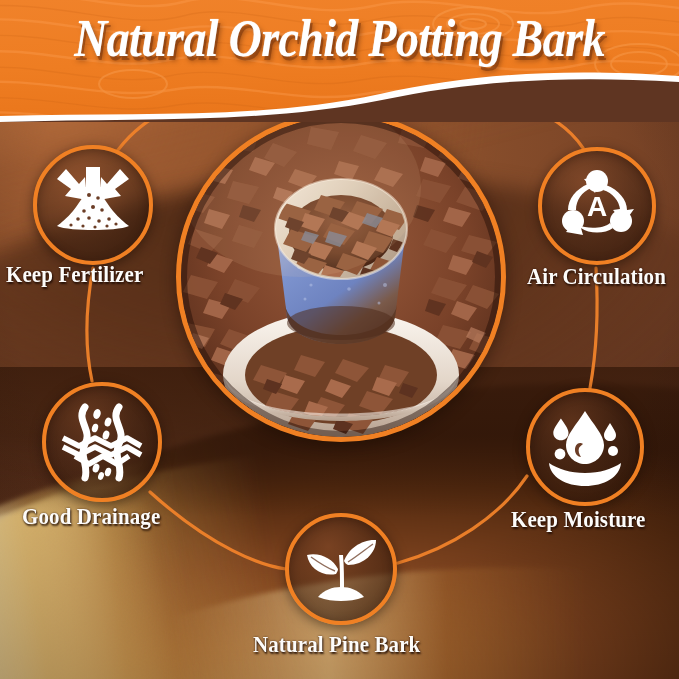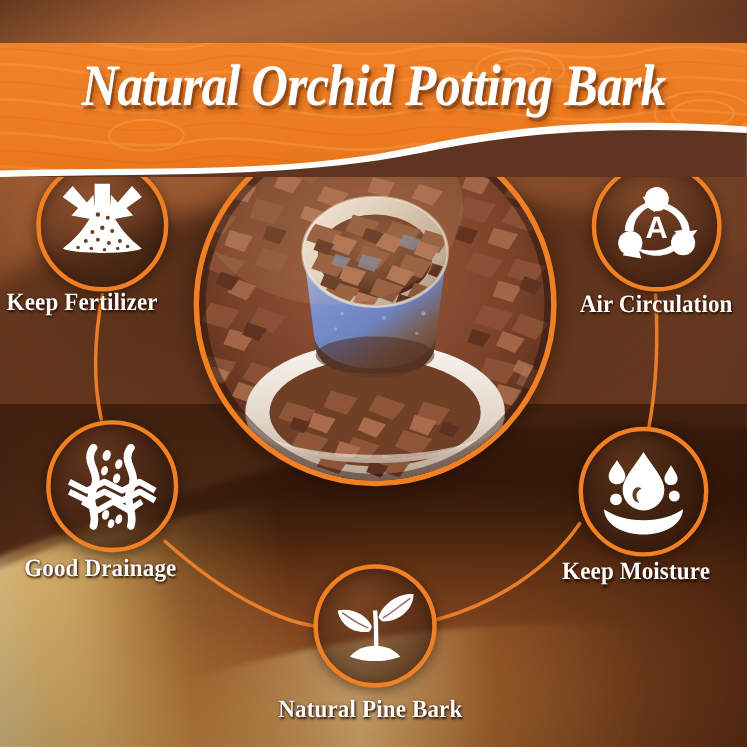--- a/index.html
+++ b/index.html
@@ -107,21 +107,20 @@
     background: linear-gradient(to top, rgba(40,18,6,0) 52%, rgba(50,24,9,.55) 78%, rgba(58,28,12,.85) 100%);
   }
 
   
   .header {
     position: absolute;
     left: 0; top: 0;
     width: 679px;
     height: 122px;
     overflow: hidden;
-    margin-top: 39px;
   }
   .hdr-fill {
     position: absolute; inset: 0;
     background: linear-gradient(178deg, #f0822a 0%, #ee7d22 48%, #e87318 100%);
   }
   .hdr-grain {
     position: absolute; inset: -10% -4%;
     opacity: .5;
   }
   .hdr-title {

